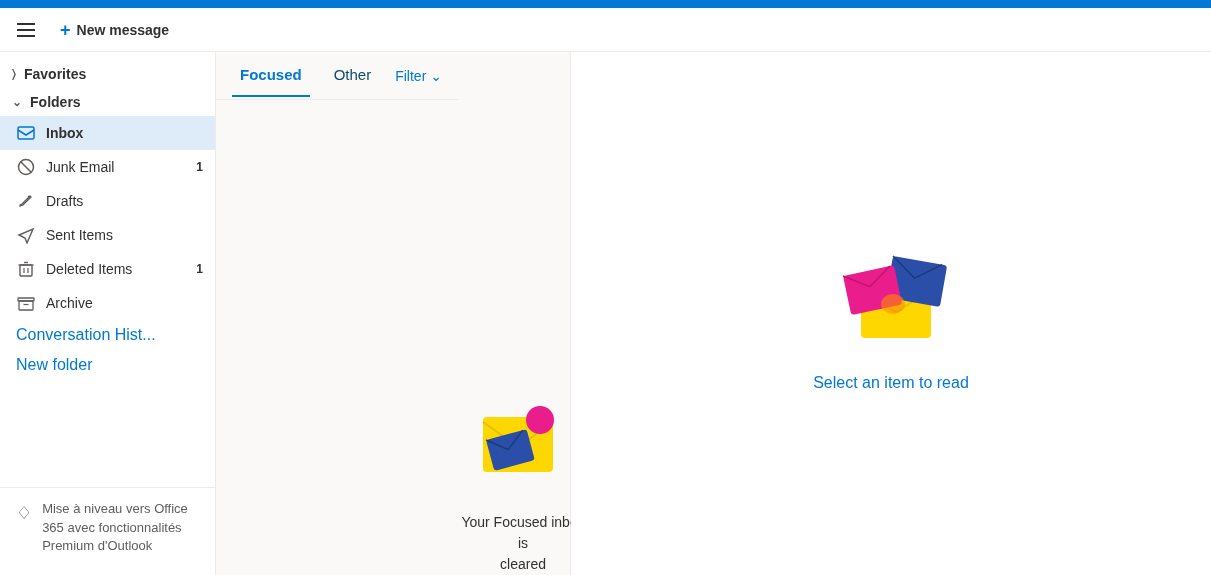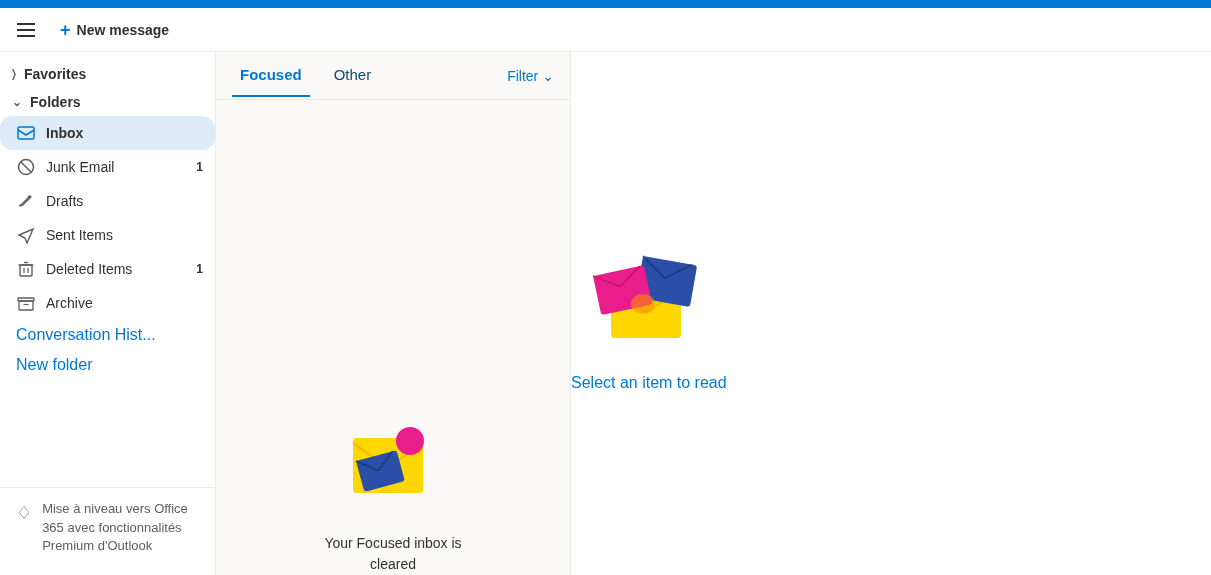--- a/index.html
+++ b/index.html
@@ -105,21 +105,20 @@
 
     .sidebar-item {
       display: flex;
       align-items: center;
       padding: 7px 12px 7px 16px;
       cursor: pointer;
       font-size: 14px;
       color: #323130;
       gap: 10px;
       position: relative;
-      border-radius: 12px;
     }
 
     .sidebar-item.active {
       background: #deecf9;
       font-weight: 600;
     }
 
     .sidebar-item .item-icon {
       width: 20px;
       height: 20px;
@@ -179,21 +178,20 @@
       color: #605e5c;
       line-height: 1.4;
     }
 
     
     .email-list-panel {
       width: 355px;
       background: #faf9f8;
       border-right: 1px solid #edebe9;
       display: flex;
-      flex-direction: column;
       flex-shrink: 0;
     }
 
     .tabs-bar {
       display: flex;
       align-items: center;
       padding: 0 16px;
       border-bottom: 1px solid #edebe9;
       background: #faf9f8;
       height: 48px;
@@ -242,20 +240,21 @@
       text-align: center;
       line-height: 1.5;
     }
 
     
     .reading-pane {
       flex: 1;
       background: #fff;
       display: flex;
       flex-direction: column;
+      align-items: center;
       justify-content: center;
       gap: 24px;
     }
 
     
     .envelope-group-focused svg,
     .envelope-group-read svg {
       overflow: visible;
     }
   </style>

